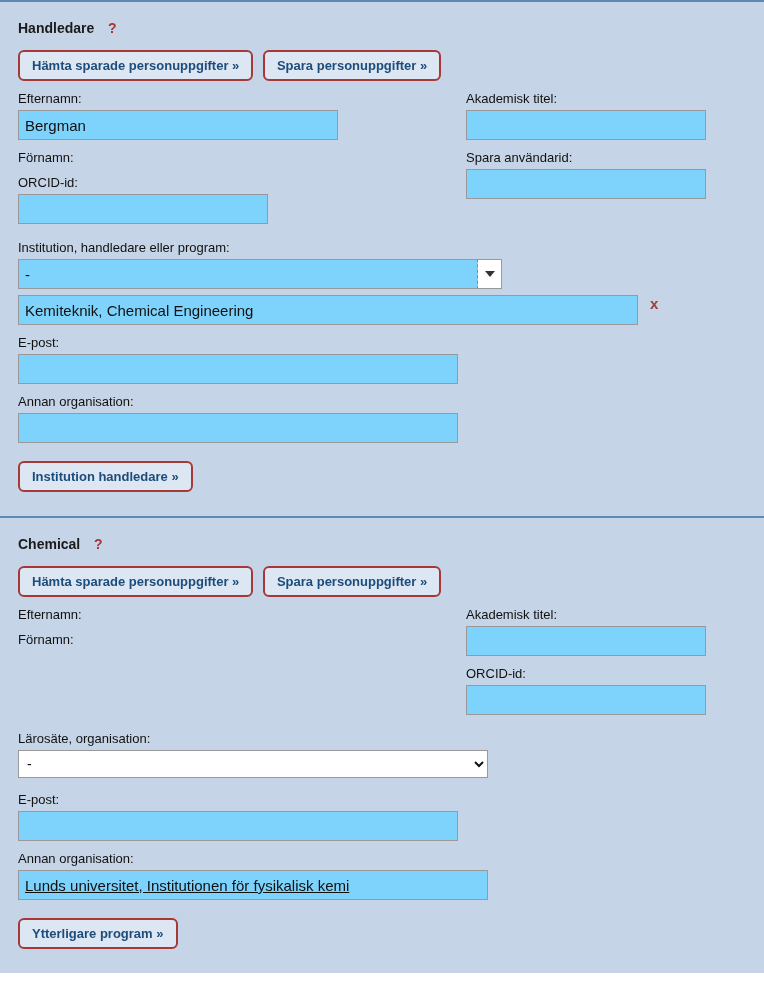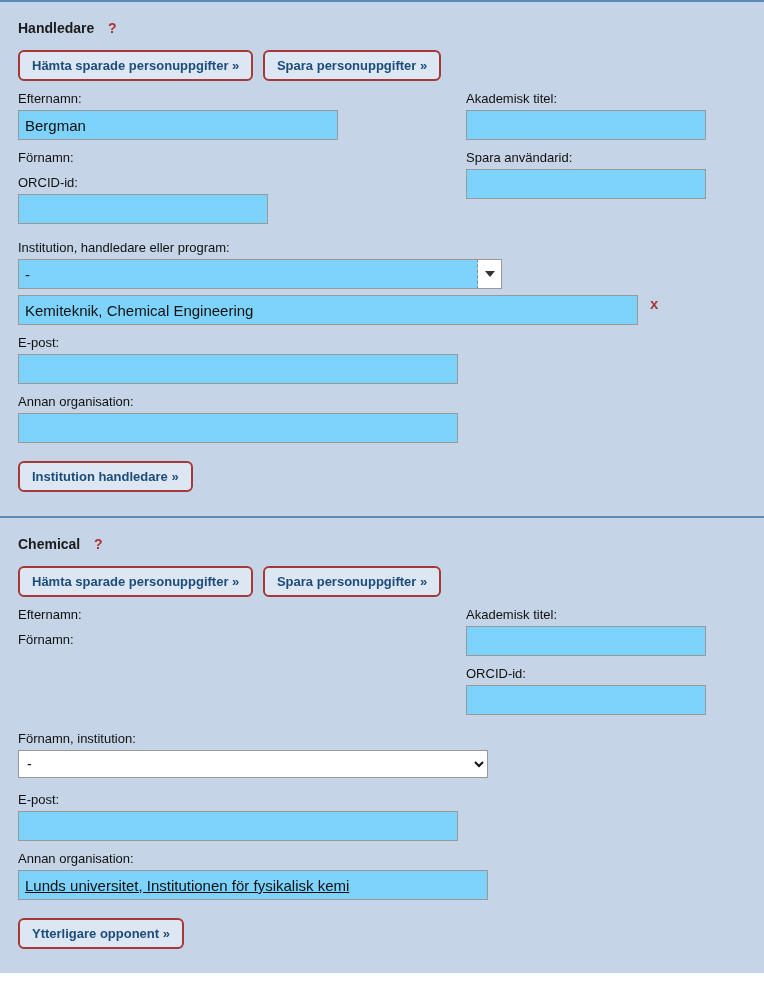--- a/index.html
+++ b/index.html
@@ -215,32 +215,32 @@
         <input type="text" style="width: 240px;" value="">
       </div>
       <div class="field">
         <label>ORCID-id:</label>
         <input type="text" style="width: 240px;" value="">
       </div>
     </div>
   </div>
 
   <div class="field" style="margin-top:6px;">
-    <label>Förnamn, institution:</label>
+    <label>Lärosäte, organisation:</label>
     <select class="sel">
       <option>-</option>
     </select>
   </div>
 
   <div class="field" style="margin-top:14px;">
     <label>E-post:</label>
     <input type="text" class="w-lg" value="" style="">
   </div>
 
   <div class="field">
     <label>Annan organisation:</label>
     <input type="text" style="width: 470px; text-decoration: underline;" value="Lunds universitet, Institutionen för fysikalisk kemi">
   </div>
 
   <div class="add-btn-row">
-    <button class="btn">Ytterligare opponent »</button>
+    <button class="btn">Ytterligare program »</button>
   </div>
 </div>
 
 </body></html>

